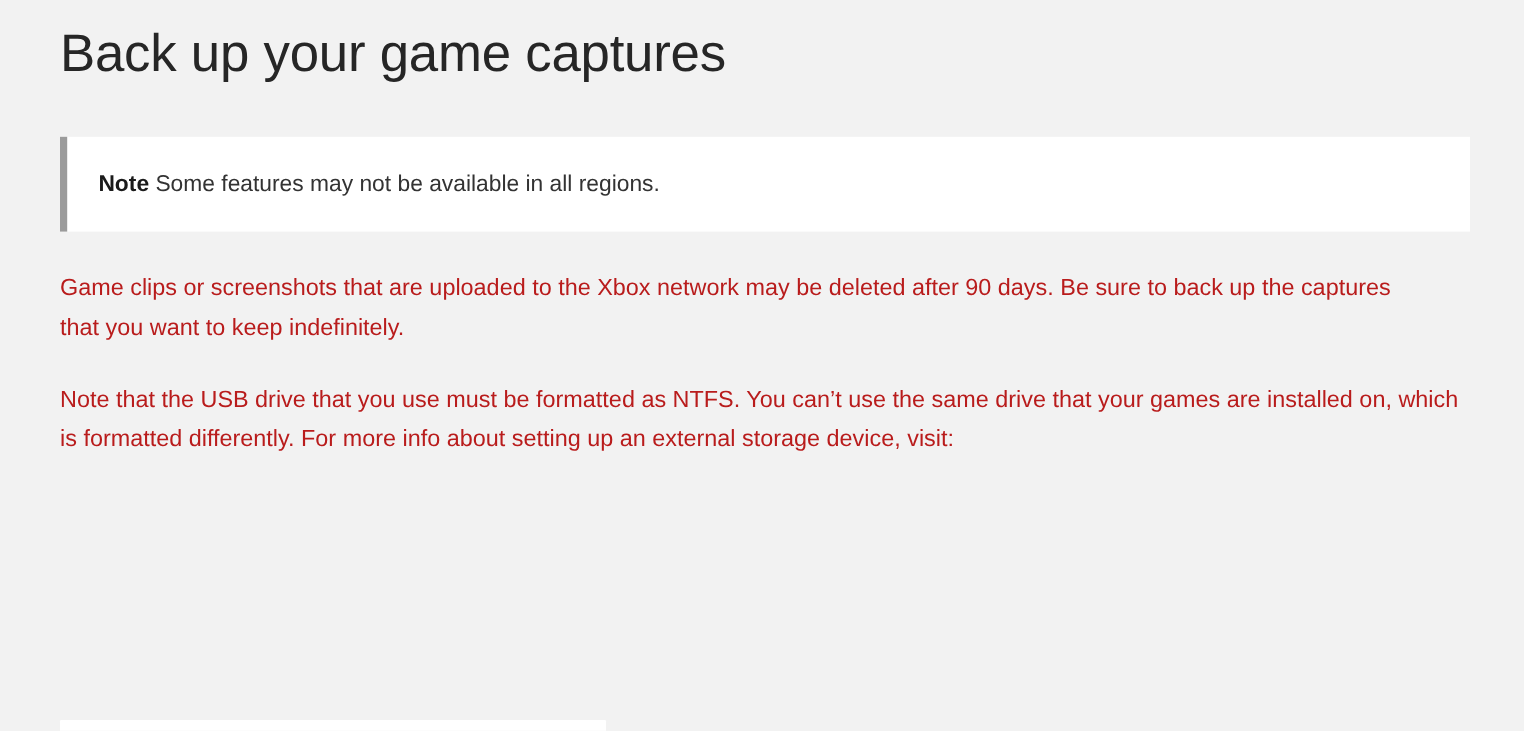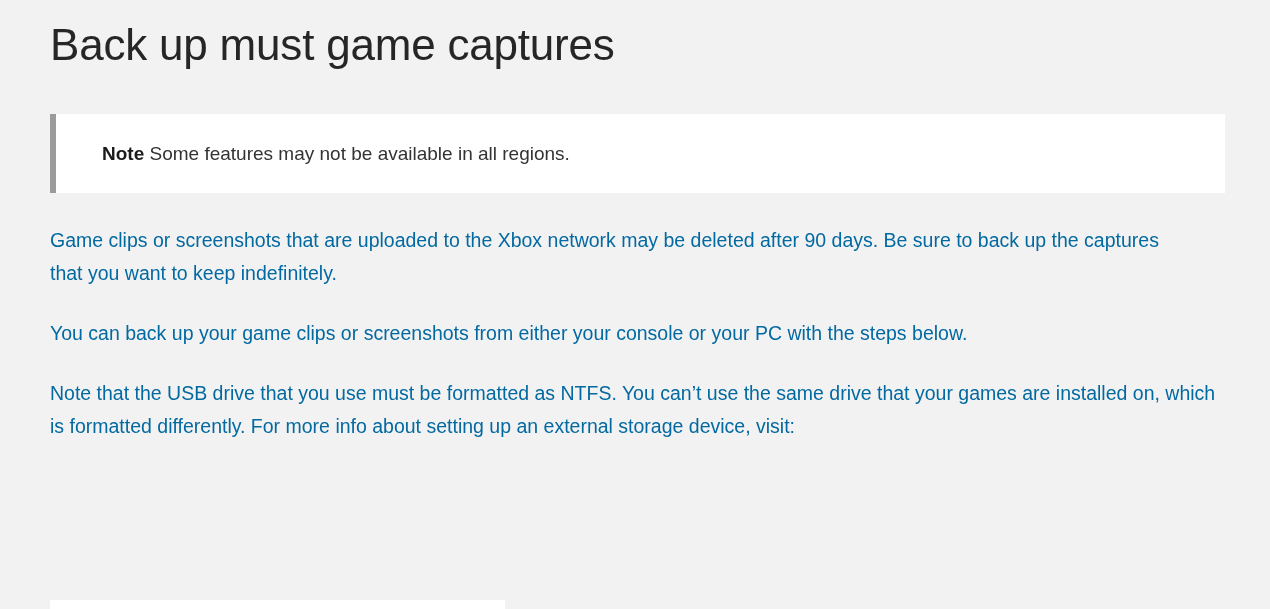--- a/index.html
+++ b/index.html
@@ -59,40 +59,40 @@
     left: 0;
     top: 0;
     width: 6px;
     height: 79px;
     background: #9b9b9b;
   }
   .note-text {
     font-size: 19px;
     line-height: 26px;
     color: #333333;
-    padding-left: 52px;
+    padding-left: 32px;
     padding-right: 20px;
     margin-top: 1px;
   }
   .note-label {
     font-weight: 700;
     color: #1b1b1b;
   }
 
   
   .body-block {
     position: absolute;
     left: 50px;
     top: 224px;
     width: 1180px;
   }
   .para {
     font-size: 19.5px;
     line-height: 33px;
-    color: #0369a1;
+    color: #b91c1c;
     margin: 0 0 27px 0;
     max-width: 1175px;
   }
   .para:last-child {
     margin-bottom: 4px;
   }
   .para.p1 { max-width: 1140px; }
   .para.p2 { max-width: 1175px; }
   .para.p3 { max-width: 1175px; }
   .para.p4 { max-width: 1180px; }
@@ -107,31 +107,30 @@
     background: #ffffff;
     border-radius: 1px;
   }
 </style>
 </head>
 <body>
 
 <div class="page">
 
   <div class="content">
-    <h1 class="page-title">Back up must game captures</h1>
+    <h1 class="page-title">Back up your game captures</h1>
   </div>
 
   <div class="note-box">
     <span class="note-accent"></span>
     <div class="note-text">
       <span class="note-label">Note</span><span> Some features may not be available in all regions.</span>
     </div>
   </div>
 
   <div class="body-block">
     <p class="para p1">Game clips or screenshots that are uploaded to the Xbox network may be deleted after 90 days. Be sure to back up the captures that you want to keep indefinitely.</p>
-    <p class="para p2">You can back up your game clips or screenshots from either your console or your PC with the steps below.</p>
     <p class="para p4">Note that the USB drive that you use must be formatted as NTFS. You can’t use the same drive that your games are installed on, which is formatted differently. For more info about setting up an external storage device, visit:</p>
   </div>
 
   <div class="bottom-card"></div>
 
 </div>
 
 </body></html>

